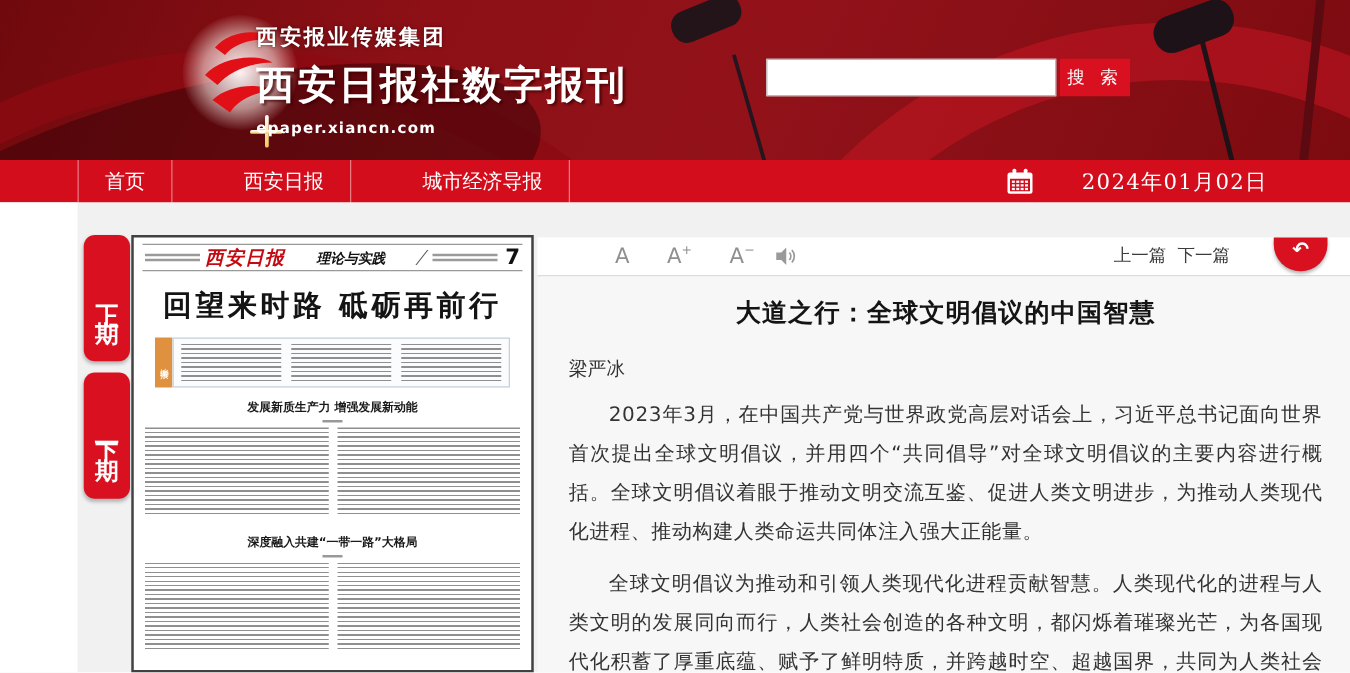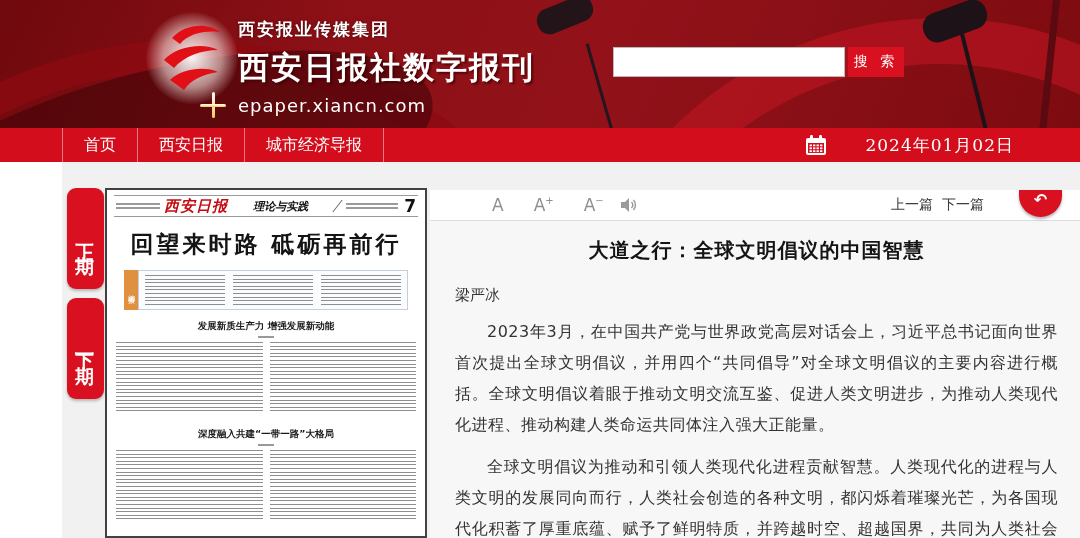--- a/index.html
+++ b/index.html
@@ -26,37 +26,37 @@
   .sparkle { left:200px; top:92px; width:26px; height:26px; }
   .sparkle:before,.sparkle:after { content:""; position:absolute; background:linear-gradient(#fff,#f7c85a); }
   .sparkle:before { left:12px; top:0; width:3px; height:26px; border-radius:2px; }
   .sparkle:after { left:0; top:12px; width:26px; height:3px; border-radius:2px; }
 
   .logo-wrap { position:absolute; left:146px; top:12px; width:92px; height:92px; }
   .logo-glow { position:absolute; inset:0; border-radius:50%;
     background:radial-gradient(circle,rgba(255,255,255,.95) 0%,rgba(255,240,235,.55) 45%,rgba(255,255,255,0) 72%); }
   .logo-swirl { position:absolute; left:12px; top:10px; }
 
-  .brand { position:absolute; left:238px; top:18px; color:#fff; }
+  .brand { position:absolute; left:205px; top:18px; color:#fff; }
   .brand-group { font-size:17px; font-weight:bold; letter-spacing:2px;
     text-shadow:0 0 3px rgba(0,0,0,.5); }
   .brand-title { margin-top:6px; font-size:31px; font-weight:bold; letter-spacing:2px;
     text-shadow:2px 2px 2px rgba(60,0,0,.7); }
-  .brand-url { margin-top:6px; font-size:18px; font-weight:normal; letter-spacing:1px; }
+  .brand-url { margin-top:6px; font-size:12px; font-weight:bold; letter-spacing:1px; }
 
   .search-box { position:absolute; left:613px; top:47px; display:flex; }
   .search-input { width:232px; height:30px; border:1px solid #b9b9b9; background:#fff;
     outline:none; font-size:14px; padding:0 6px; }
   .search-btn { margin-left:3px; width:56px; height:30px; background:#d8101f; color:#fff;
     border:none; font-size:14px; letter-spacing:4px; cursor:pointer; font-family:inherit; }
 
   
   .main-nav { position:relative; width:1080px; height:34px; background:#d40d1d;
     display:flex; align-items:stretch; color:#fff; }
-  .nav-items { display:flex; margin-left:62px; }
+  .nav-items { display:flex; margin-left:62px;gap:36px; }
   .nav-item { display:flex; align-items:center; padding:0 21px; font-size:16px;
     border-right:1px solid rgba(255,255,255,.45); cursor:pointer; }
   .nav-item:first-child { border-left:1px solid rgba(255,255,255,.45); }
   .nav-right { margin-left:auto; display:flex; align-items:center; padding-right:66px; }
   .cal-icon { margin-right:38px; display:flex; }
   .nav-date { font-size:17px; font-family:"DejaVu Serif","Liberation Serif",serif; letter-spacing:1px; }
 
   
   .main-area { position:relative; width:1080px; height:376px; background:#f1f1f1; }
   .left-white { position:absolute; left:0; top:0; width:62px; height:376px; background:#fff; }

